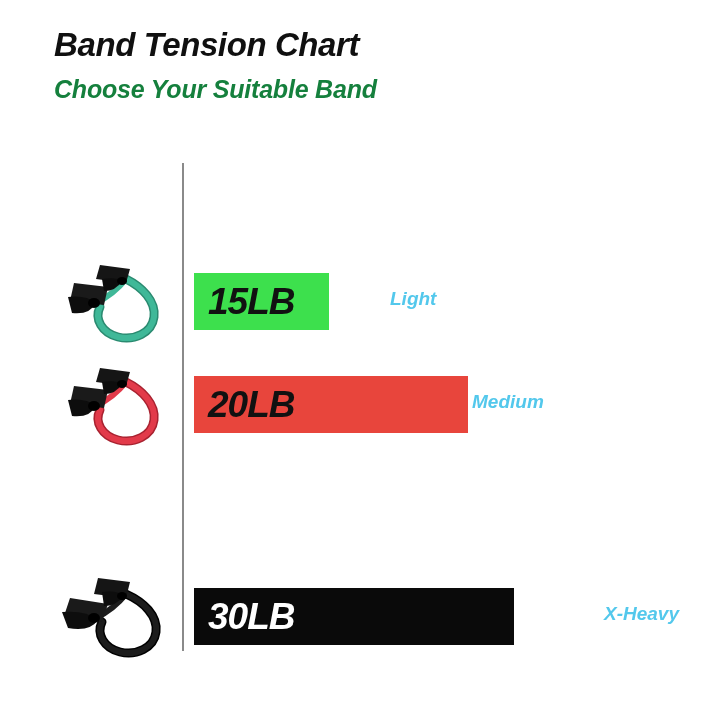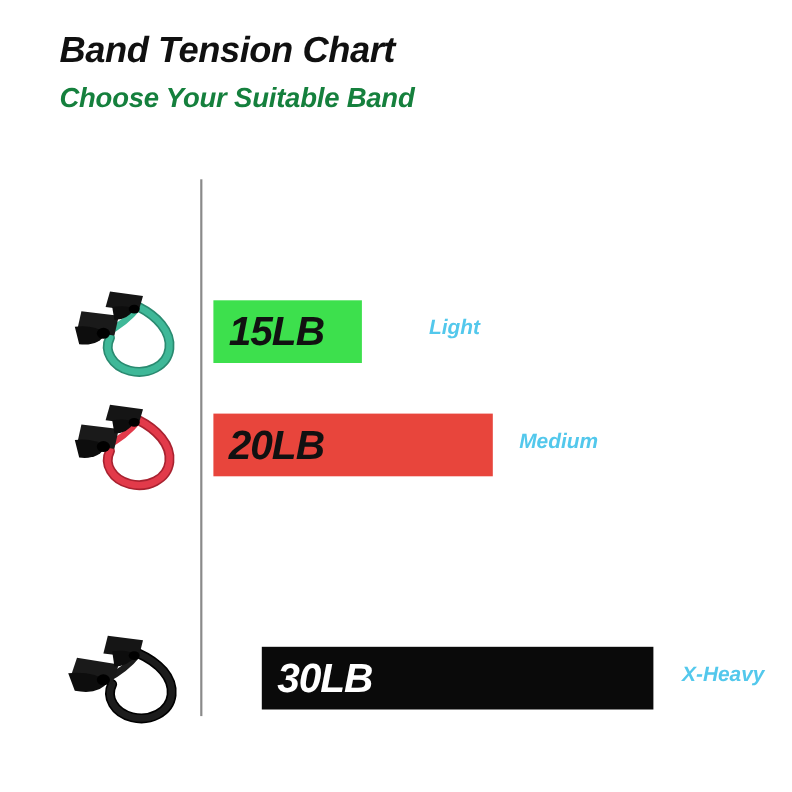--- a/index.html
+++ b/index.html
@@ -148,40 +148,40 @@
         <path d="M96 22 C112 30,126 44,124 60 C122 76,104 84,88 80 C72 76,64 62,70 50" fill="none" stroke="#E23A4A" stroke-width="6" stroke-linecap="round"></path>
         <path d="M96 22 C88 32,78 40,66 46" fill="none" stroke="#E23A4A" stroke-width="6" stroke-linecap="round"></path>
         <path d="M70 8 L100 12 L96 26 L66 22 Z" fill="#151515"></path>
         <path d="M44 26 L78 30 L74 48 L40 44 Z" fill="#1a1a1a"></path>
         <path d="M72 22 Q86 20 92 24 Q86 34 74 34 Z" fill="#0d0d0d"></path>
         <path d="M38 40 Q56 38 66 46 Q60 58 42 56 Z" fill="#0d0d0d"></path>
         <ellipse cx="64" cy="46" rx="6" ry="5" fill="#000"></ellipse>
         <ellipse cx="92" cy="24" rx="5" ry="4" fill="#000"></ellipse>
       </svg>
     </div>
-    <div class="bar" style="width: 254px; background: rgb(232, 69, 60);">
+    <div class="bar" style="width: 274px; background: rgb(232, 69, 60);">
       <span class="bar-label" style="color: rgb(17, 17, 17);">20LB</span>
     </div>
     <div class="tier-label" style="left: 472px; color: rgb(83, 200, 236); text-align: right;">Medium</div>
   </div>
 
 
   <div class="chart-row row-4">
     <div class="band-art">
       <svg viewBox="0 0 150 100" width="150" height="100">
         <path d="M96 22 C114 30,128 44,126 60 C124 76,106 84,90 80 C74 76,66 62,72 50" fill="none" stroke="#000000" stroke-width="9" stroke-linecap="round"></path>
         <path d="M96 22 C114 30,128 44,126 60 C124 76,106 84,90 80 C74 76,66 62,72 50" fill="none" stroke="#1C1C1C" stroke-width="6" stroke-linecap="round"></path>
         <path d="M96 22 C88 32,78 40,66 46" fill="none" stroke="#1C1C1C" stroke-width="6" stroke-linecap="round"></path>
         <path d="M68 6 L100 10 L96 26 L64 22 Z" fill="#151515"></path>
         <path d="M40 26 L78 32 L72 50 L34 44 Z" fill="#1a1a1a"></path>
         <path d="M72 20 Q88 18 94 24 Q86 34 74 34 Z" fill="#0d0d0d"></path>
         <path d="M32 40 Q56 38 68 48 Q60 60 38 56 Z" fill="#0d0d0d"></path>
         <ellipse cx="64" cy="46" rx="6" ry="5" fill="#000"></ellipse>
         <ellipse cx="92" cy="24" rx="5" ry="4" fill="#000"></ellipse>
       </svg>
     </div>
-    <div class="bar" style="width: 356px; background: rgb(10, 10, 10); margin-left: 44px;">
+    <div class="bar" style="width: 320px; background: rgb(10, 10, 10);">
       <span class="bar-label" style="color: rgb(255, 255, 255);">30LB</span>
     </div>
-    <div class="tier-label" style="left: 620px; color: rgb(83, 200, 236);">X-Heavy</div>
+    <div class="tier-label" style="left: 604px; color: rgb(83, 200, 236);">X-Heavy</div>
   </div>
 
 </div>
 
 </body></html>

